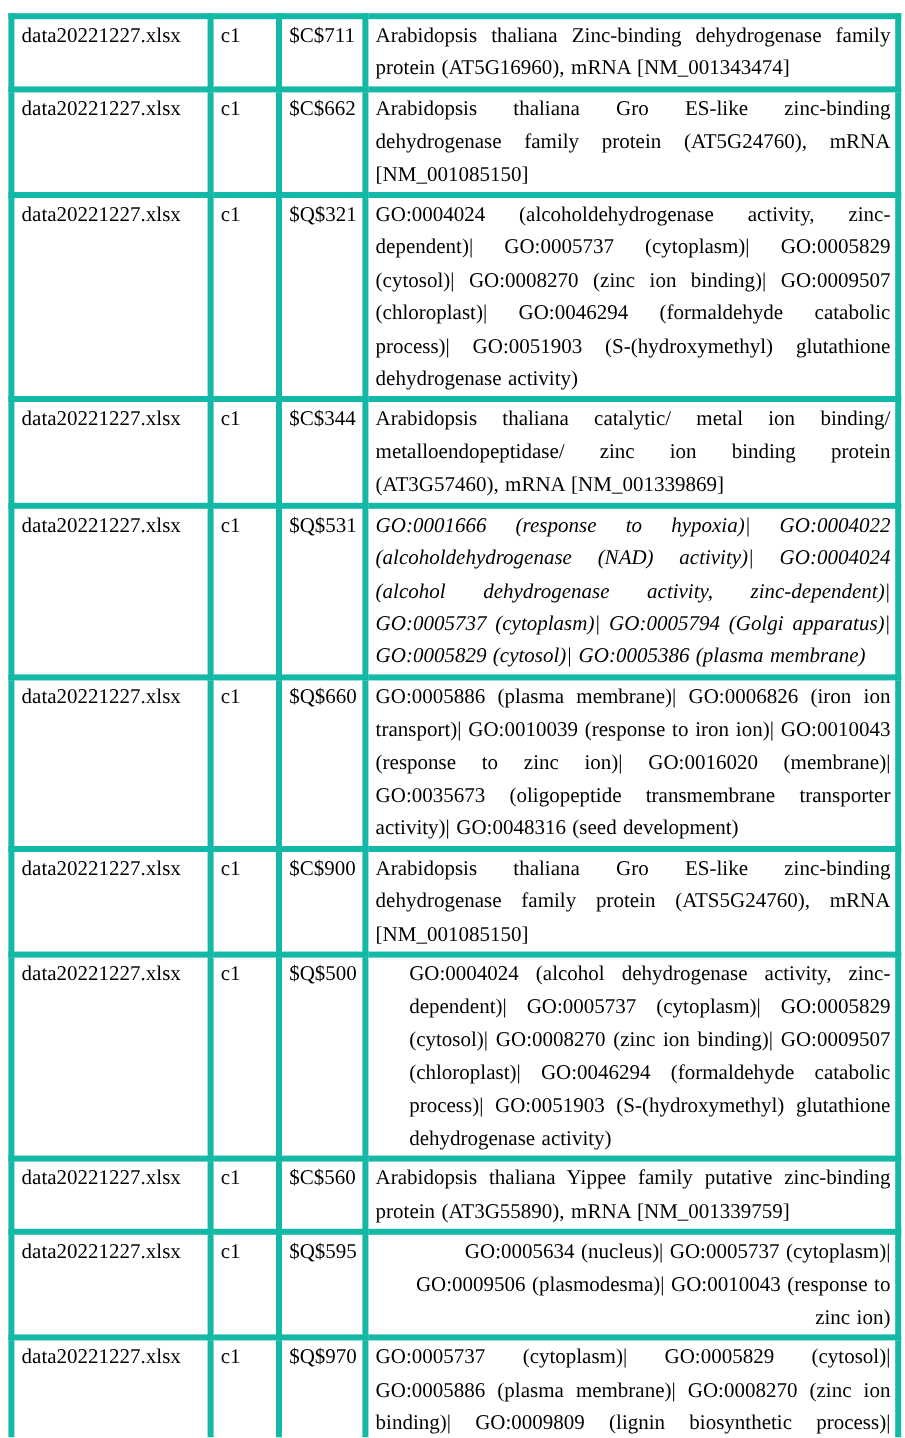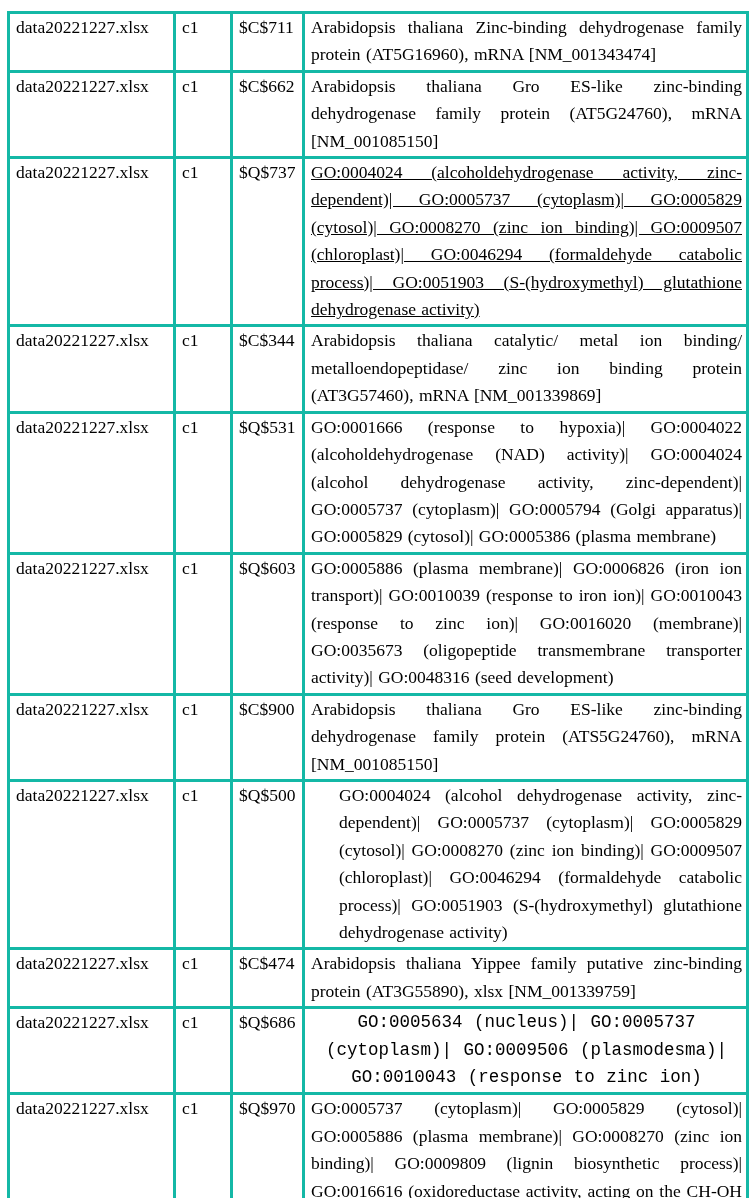--- a/index.html
+++ b/index.html
@@ -22,21 +22,21 @@
     top: 11px;
     width: 739px;
     border-collapse: collapse;
     table-layout: fixed;
     border-top: 2px solid #000;
     border-left: 2px solid #000;
     border-right: 2px solid #000;
     border-bottom: 3px solid #000;
   }
   table.annot td {
-    border: 3px solid #14b8a6;
+    border: 5px solid #14b8a6;
     vertical-align: top;
     font-size: 17.5px;
     line-height: 27.4px;
     padding: 0 4px 1px 6px;
     word-spacing: 1px;
     overflow: hidden;
   }
   col.c-file  { width: 166px; }
   col.c-sheet { width: 57px;  }
   col.c-ref   { width: 72px;  }
@@ -73,71 +73,71 @@
     <tr>
       <td class="file">data20221227.xlsx</td>
       <td class="sheet">c1</td>
       <td class="ref">$C$662</td>
       <td class="desc" style="text-align: justify;">Arabidopsis thaliana Gro ES-like zinc-binding dehydrogenase family protein (AT5G24760), mRNA [NM_001085150]</td>
     </tr>
 
     <tr>
       <td class="file">data20221227.xlsx</td>
       <td class="sheet">c1</td>
-      <td class="ref">$Q$737</td>
-      <td class="desc" style="text-align: justify; text-decoration: underline;">GO:0004024 (alcoholdehydrogenase activity, zinc-dependent)| GO:0005737 (cytoplasm)| GO:0005829 (cytosol)| GO:0008270 (zinc ion binding)| GO:0009507 (chloroplast)| GO:0046294 (formaldehyde catabolic process)| GO:0051903 (S-(hydroxymethyl) glutathione dehydrogenase activity)</td>
+      <td class="ref">$Q$321</td>
+      <td class="desc" style="text-align: justify;">GO:0004024 (alcoholdehydrogenase activity, zinc-dependent)| GO:0005737 (cytoplasm)| GO:0005829 (cytosol)| GO:0008270 (zinc ion binding)| GO:0009507 (chloroplast)| GO:0046294 (formaldehyde catabolic process)| GO:0051903 (S-(hydroxymethyl) glutathione dehydrogenase activity)</td>
     </tr>
 
     <tr>
       <td class="file">data20221227.xlsx</td>
       <td class="sheet">c1</td>
       <td class="ref">$C$344</td>
       <td class="desc" style="text-align: justify;">Arabidopsis thaliana catalytic/ metal ion binding/ metalloendopeptidase/ zinc ion binding protein (AT3G57460), mRNA [NM_001339869]</td>
     </tr>
 
     <tr>
       <td class="file">data20221227.xlsx</td>
       <td class="sheet">c1</td>
       <td class="ref">$Q$531</td>
-      <td class="desc" style="text-align: justify;">GO:0001666 (response to hypoxia)| GO:0004022 (alcoholdehydrogenase (NAD) activity)| GO:0004024 (alcohol dehydrogenase activity, zinc-dependent)| GO:0005737 (cytoplasm)| GO:0005794 (Golgi apparatus)| GO:0005829 (cytosol)| GO:0005386 (plasma membrane)</td>
+      <td class="desc" style="text-align: justify; font-style: italic;">GO:0001666 (response to hypoxia)| GO:0004022 (alcoholdehydrogenase (NAD) activity)| GO:0004024 (alcohol dehydrogenase activity, zinc-dependent)| GO:0005737 (cytoplasm)| GO:0005794 (Golgi apparatus)| GO:0005829 (cytosol)| GO:0005386 (plasma membrane)</td>
     </tr>
 
     <tr>
       <td class="file">data20221227.xlsx</td>
       <td class="sheet">c1</td>
-      <td class="ref">$Q$603</td>
+      <td class="ref">$Q$660</td>
       <td class="desc" style="text-align: justify; font-family: Liberation Serif, serif;">GO:0005886 (plasma membrane)| GO:0006826 (iron ion transport)| GO:0010039 (response to iron ion)| GO:0010043 (response to zinc ion)| GO:0016020 (membrane)| GO:0035673 (oligopeptide transmembrane transporter activity)| GO:0048316 (seed development)</td>
     </tr>
 
     <tr>
       <td class="file">data20221227.xlsx</td>
       <td class="sheet">c1</td>
       <td class="ref">$C$900</td>
       <td class="desc" style="text-align: justify;">Arabidopsis thaliana Gro ES-like zinc-binding dehydrogenase family protein (ATS5G24760), mRNA [NM_001085150]</td>
     </tr>
 
     <tr>
       <td class="file">data20221227.xlsx</td>
       <td class="sheet">c1</td>
       <td class="ref">$Q$500</td>
       <td class="desc" style="text-align: justify; padding-left: 34px;">GO:0004024 (alcohol dehydrogenase activity, zinc-dependent)| GO:0005737 (cytoplasm)| GO:0005829 (cytosol)| GO:0008270 (zinc ion binding)| GO:0009507 (chloroplast)| GO:0046294 (formaldehyde catabolic process)| GO:0051903 (S-(hydroxymethyl) glutathione dehydrogenase activity)</td>
     </tr>
 
     <tr>
       <td class="file">data20221227.xlsx</td>
       <td class="sheet">c1</td>
-      <td class="ref">$C$474</td>
-      <td class="desc" style="text-align: justify;">Arabidopsis thaliana Yippee family putative zinc-binding protein (AT3G55890), xlsx [NM_001339759]</td>
+      <td class="ref">$C$560</td>
+      <td class="desc" style="text-align: justify;">Arabidopsis thaliana Yippee family putative zinc-binding protein (AT3G55890), mRNA [NM_001339759]</td>
     </tr>
 
     <tr>
       <td class="file">data20221227.xlsx</td>
       <td class="sheet">c1</td>
-      <td class="ref">$Q$686</td>
-      <td class="desc" style="text-align: center; font-family: Liberation Mono, monospace;">GO:0005634 (nucleus)| GO:0005737 (cytoplasm)| GO:0009506 (plasmodesma)| GO:0010043 (response to zinc ion)</td>
+      <td class="ref">$Q$595</td>
+      <td class="desc" style="text-align: right;">GO:0005634 (nucleus)| GO:0005737 (cytoplasm)| GO:0009506 (plasmodesma)| GO:0010043 (response to zinc ion)</td>
     </tr>
 
     <tr>
       <td class="file">data20221227.xlsx</td>
       <td class="sheet">c1</td>
       <td class="ref">$Q$970</td>
       <td class="desc" style="text-align: justify;">GO:0005737 (cytoplasm)| GO:0005829 (cytosol)| GO:0005886 (plasma membrane)| GO:0008270 (zinc ion binding)| GO:0009809 (lignin biosynthetic process)| GO:0016616 (oxidoreductase activity, acting on the CH-OH group of donors, NAD or NADP as acceptor)</td>
     </tr>
   </tbody>
   </table>

